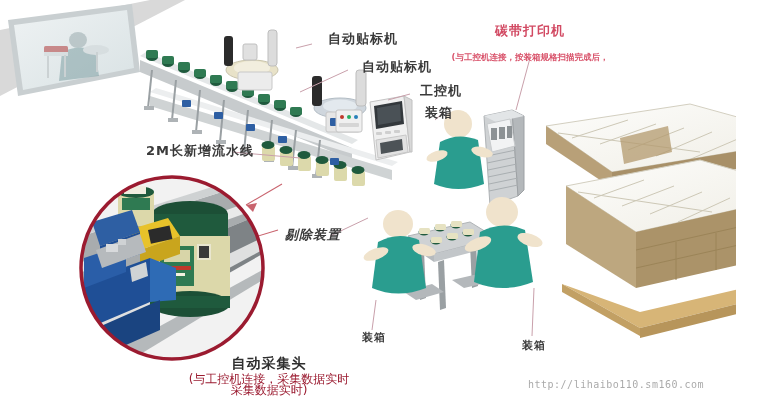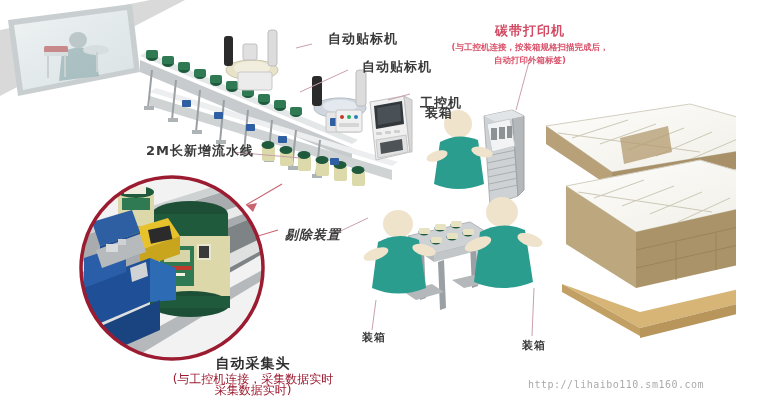--- a/index.html
+++ b/index.html
@@ -8,21 +8,21 @@
   #stage{position:relative;width:736px;height:403px;background:#ffffff;overflow:hidden;}
   .abs{position:absolute;}
   svg{display:block;}
 
   
   .lbl{position:absolute;color:#3a3a3a;font-size:13px;font-weight:700;
        letter-spacing:1px;white-space:nowrap;}
   .lbl-red{position:absolute;color:#d24a63;font-size:13px;font-weight:700;
        letter-spacing:1px;white-space:nowrap;text-align:center;}
   .lbl-red .sub{display:block;font-size:8.5px;font-weight:700;line-height:11px;
-       letter-spacing:0;color:#d9536b;margin-top:2px;}
+       letter-spacing:0;color:#d9536b;margin-top:12px;}
   .lbl-dark{position:absolute;color:#2f2f2f;font-size:14px;font-weight:700;
        letter-spacing:1px;white-space:nowrap;text-align:center;}
   .lbl-dark .sub{display:block;font-size:12px;font-weight:400;line-height:10px;
        letter-spacing:0;color:#9b1b30;margin-top:1px;}
   .lbl-sm{position:absolute;color:#3a3a3a;font-size:11px;font-weight:700;
        letter-spacing:1px;white-space:nowrap;}
 
   
   #wm-main{position:absolute;left:196px;top:181px;font-size:30px;
        letter-spacing:6px;color:rgba(150,150,150,.52);font-weight:400;
@@ -383,39 +383,38 @@
       </g>
       <circle cx="172" cy="268" r="91" fill="none" stroke="#9b1b30" stroke-width="3.5"></circle>
     </g>
 
   </svg>
 
   <div class="lbl" style="left:328px;top:30px;">自动贴标机</div>
 
   <div class="lbl" style="left:362px;top:58px;">自动贴标机</div>
 
-  <div class="lbl" style="left:420px;top:94px;">工控机</div>
+  <div class="lbl" style="left:420px;top:82px;">工控机</div>
 
   <div class="lbl" style="left:425px;top:104px;">装箱</div>
 
   <div class="lbl" style="left:146px;top:142px;">2M长新增流水线</div>
 
   <div class="lbl" style="left:285px;top:226px;font-style:italic;">剔除装置</div>
 
   <div class="lbl-sm" style="left:362px;top:330px;">装箱</div>
 
   <div class="lbl-sm" style="left:522px;top:338px;">装箱</div>
 
   <div class="lbl-red" style="left:450px;top:22px;width:160px;">
     <span>碳带打印机</span>
     <span class="sub">(与工控机连接，按装箱规格扫描完成后，</span>
-    <span class="sub">自动打印外箱标签)</span>
   </div>
 
-  <div class="lbl-dark" style="left:158px;top:355px;width:190px;">
+  <div class="lbl-dark" style="left:174px;top:355px;width:190px;">
     <span>自动采集头</span>
     <span class="sub">(与工控机连接，采集数据实时</span>
     <span class="sub">采集数据实时)</span>
   </div>
 
 
   <div id="wm-url">http://lihaibo110.sm160.com</div>
 
 </div>
 

